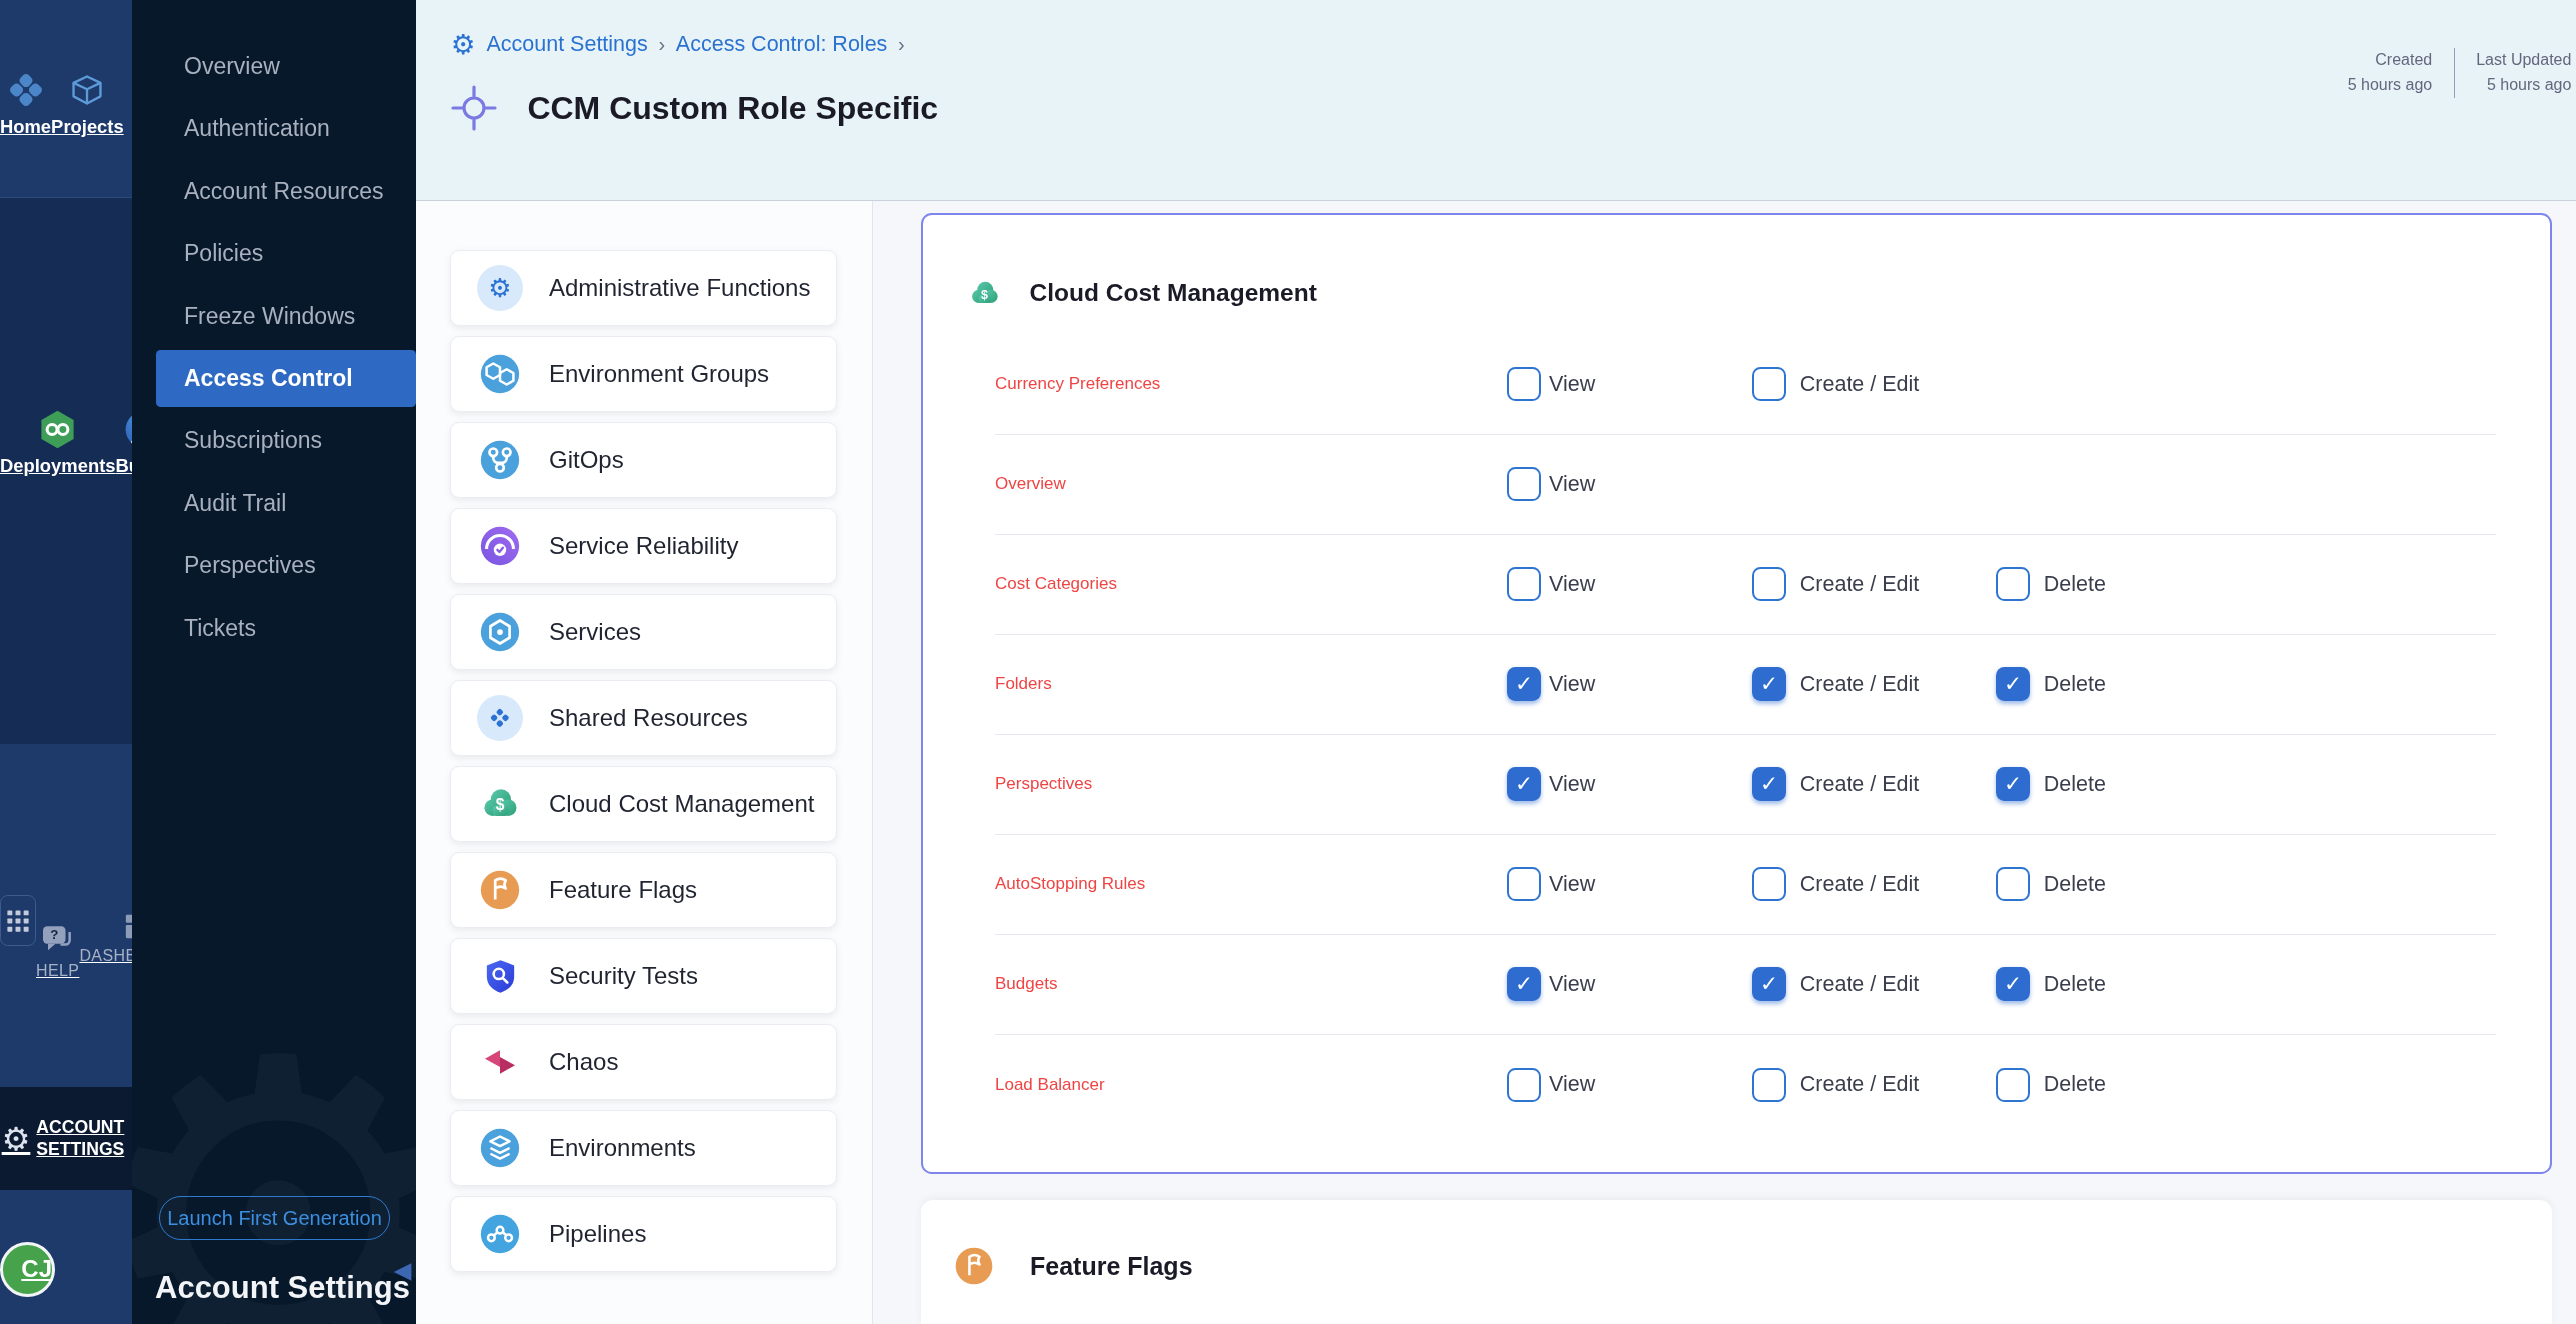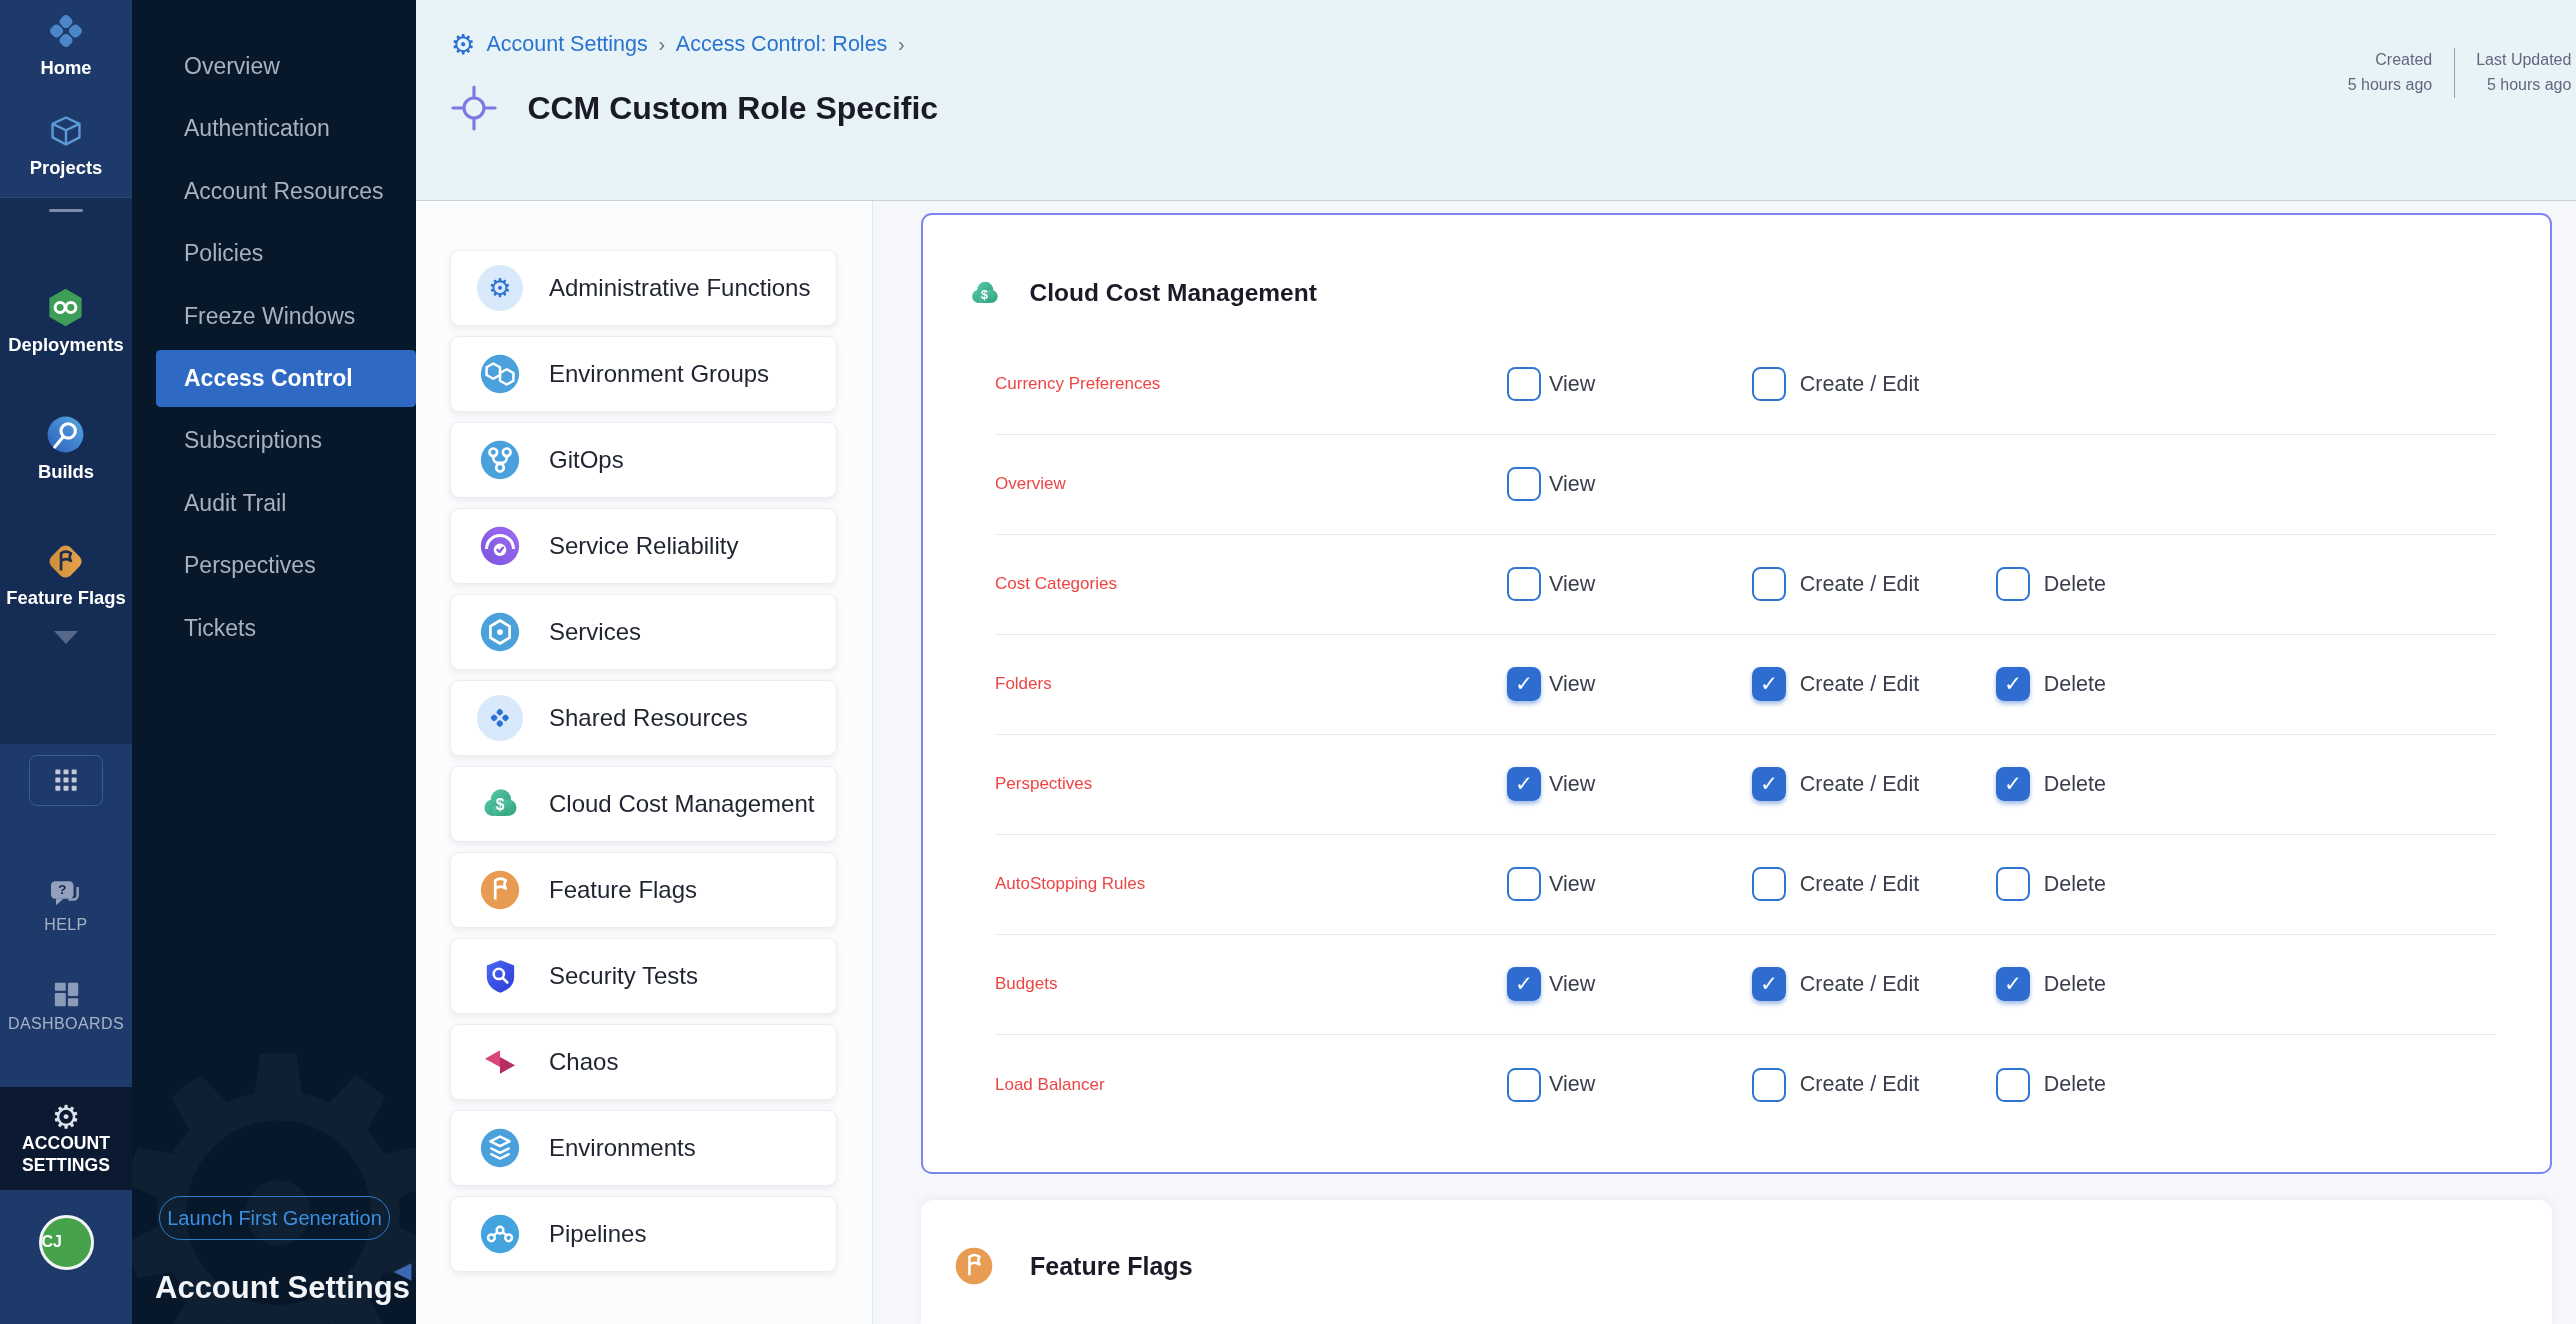--- a/index.html
+++ b/index.html
@@ -1,38 +1,38 @@
 <!DOCTYPE html>
 <html style="font-size:12.3px"><head>
 <meta charset="utf-8">
 <style>
   html,body{margin:0;padding:0;background:#0A1626;}
   *{box-sizing:border-box;font-family:"Liberation Sans","DejaVu Sans",sans-serif;}
   .app{width:2576px;height:1324px;display:flex;overflow:hidden;position:relative;background:#F5F7FB;}
 
   
   .rail{width:132px;flex:0 0 132px;display:flex;flex-direction:column;color:#fff;}
-  .rail-sec{display:flex;flex-direction:column;align-items:center;}
+  .rail-sec{display:flex;flex-direction:row;align-items:center;text-decoration:underline;}
   .sec-a{height:198px;background:#1E3A6B;border-bottom:1.5px solid #2C4A78;padding-top:9.2px;}
   .sec-b{height:546px;background:#152C54;}
   .sec-c{height:343px;background:#1E3A6B;}
   .sec-d{height:103px;background:#0B1A30;justify-content:center;}
   .sec-e{flex:1;background:#1E3A6B;}
   .rail-module{display:flex;flex-direction:column;align-items:center;cursor:pointer;}
   .rail-module .micon{width:43px;height:43px;display:flex;align-items:center;justify-content:center;}
   .rail-module .mlabel{margin-top:4.6px;font-size:18.4px;font-weight:600;color:#FFFFFF;white-space:nowrap;}
   .rail-dash{width:34px;height:3.8px;border-radius:2.3px;background:#7E8BA6;margin:10.7px 0 74px 0;}
   .gap40{height:31px;}
   .mb72{margin-bottom:57px;}
   .rail-chev{margin-top:21.5px;width:0;height:0;border-left:12.3px solid transparent;border-right:12.3px solid transparent;border-top:13.8px solid #56688C;cursor:pointer;}
   .grid-btn{margin-top:10.7px;width:74px;height:51px;border:1.5px solid #3C5B8F;border-radius:7.7px;display:flex;align-items:center;justify-content:center;cursor:pointer;}
   .small-module{display:flex;flex-direction:column;align-items:center;margin-top:70px;cursor:pointer;}
   .small-module .slabel{margin-top:3.1px;font-size:16px;letter-spacing:0.4px;color:#A8B2C6;}
   .acct-label{font-size:17.6px;font-weight:600;color:#FFF;text-align:center;line-height:1.25;width:100px;}
-  .avatar{margin-top:24.5px;width:55px;height:55px;border-radius:50%;background:#46A34C;border:3.8px solid #F2F5F8;display:flex;align-items:center;justify-content:flex-start;font-size:16px;font-weight:700;color:#fff;cursor:pointer;}
+  .avatar{margin-top:24.5px;width:55px;height:55px;border-radius:50%;background:#46A34C;border:3.8px solid #F2F5F8;display:flex;align-items:center;justify-content:flex-end;font-size:24px;font-weight:700;color:#fff;cursor:pointer;}
 
   
   .sidebar{width:284px;flex:0 0 284px;background:#07182B;position:relative;overflow:hidden;}
   .side-menu{padding-top:38px;display:flex;flex-direction:column;}
   .side-item{height:57px;line-height:57px;margin:0 0 5.4px 24px;padding-left:28px;border-radius:4.6px;font-size:23px;color:#A9B1BE;cursor:pointer;white-space:nowrap;}
   .side-item.selected{background:#2E6AC4;color:#FFFFFF;font-weight:600;}
   .watermark{position:absolute;left:-46px;bottom:-107px;font-size:429px;color:rgba(255,255,255,0.035);pointer-events:none;line-height:1;}
   .launch-btn{position:absolute;left:27px;bottom:84px;width:231px;height:44px;border:1.5px solid #2F7AD0;border-radius:22px;background:transparent;color:#3C8FE0;font-size:20px;display:flex;align-items:center;justify-content:center;cursor:pointer;}
   .side-title{position:absolute;left:23px;bottom:18.4px;font-size:31px;font-weight:700;color:#F2F4F7;}
   .collapse-arrow{position:absolute;right:4.6px;bottom:40px;font-size:23px;color:#3C67B2;cursor:pointer;}

